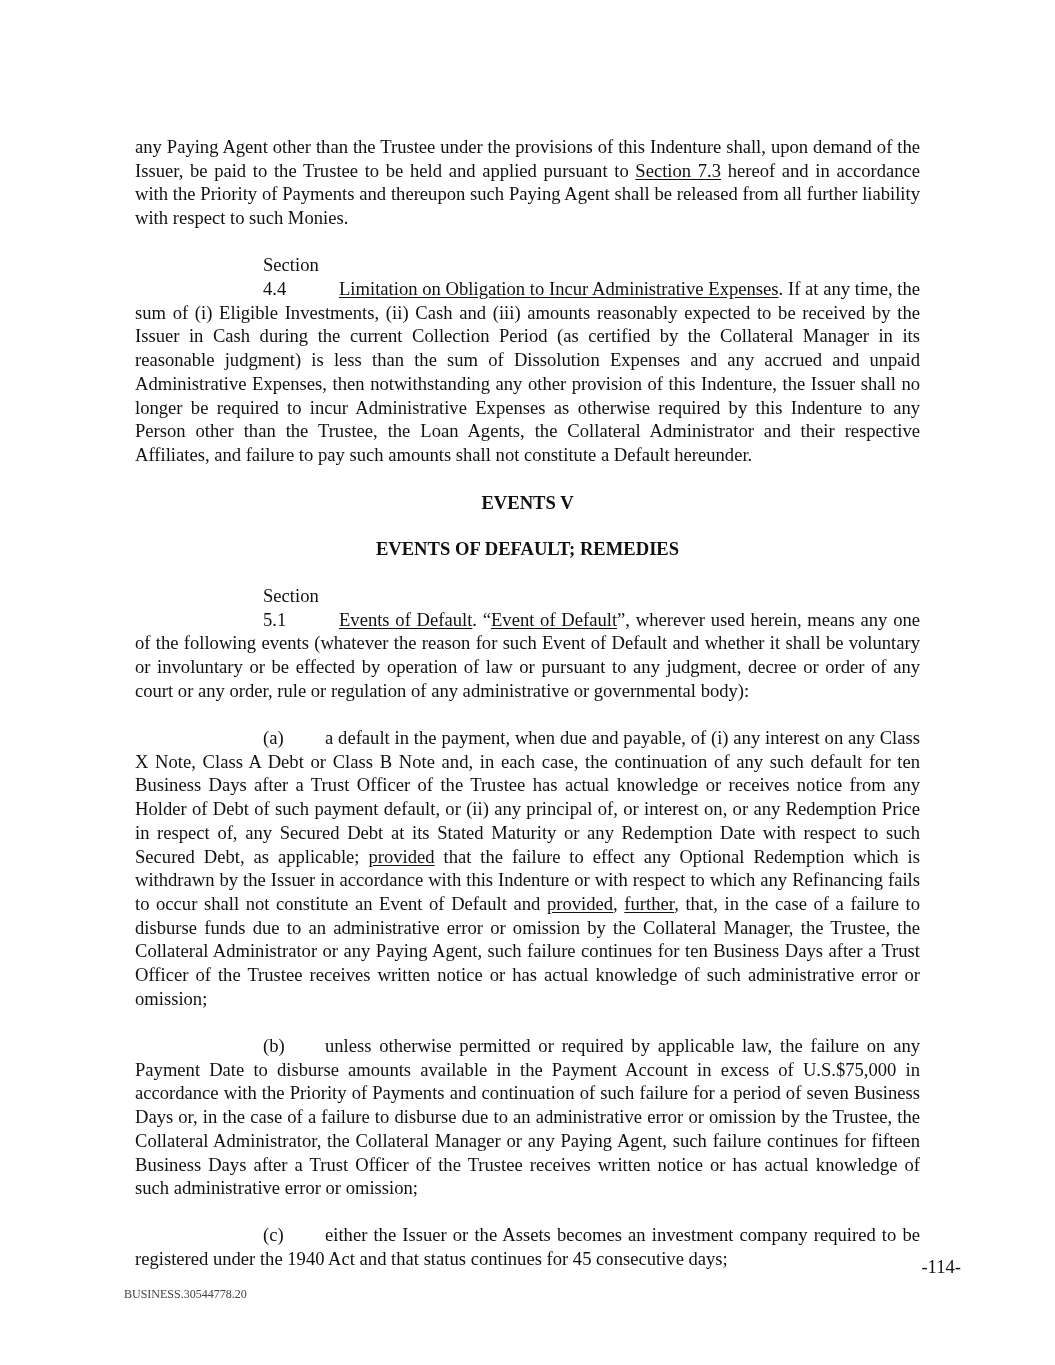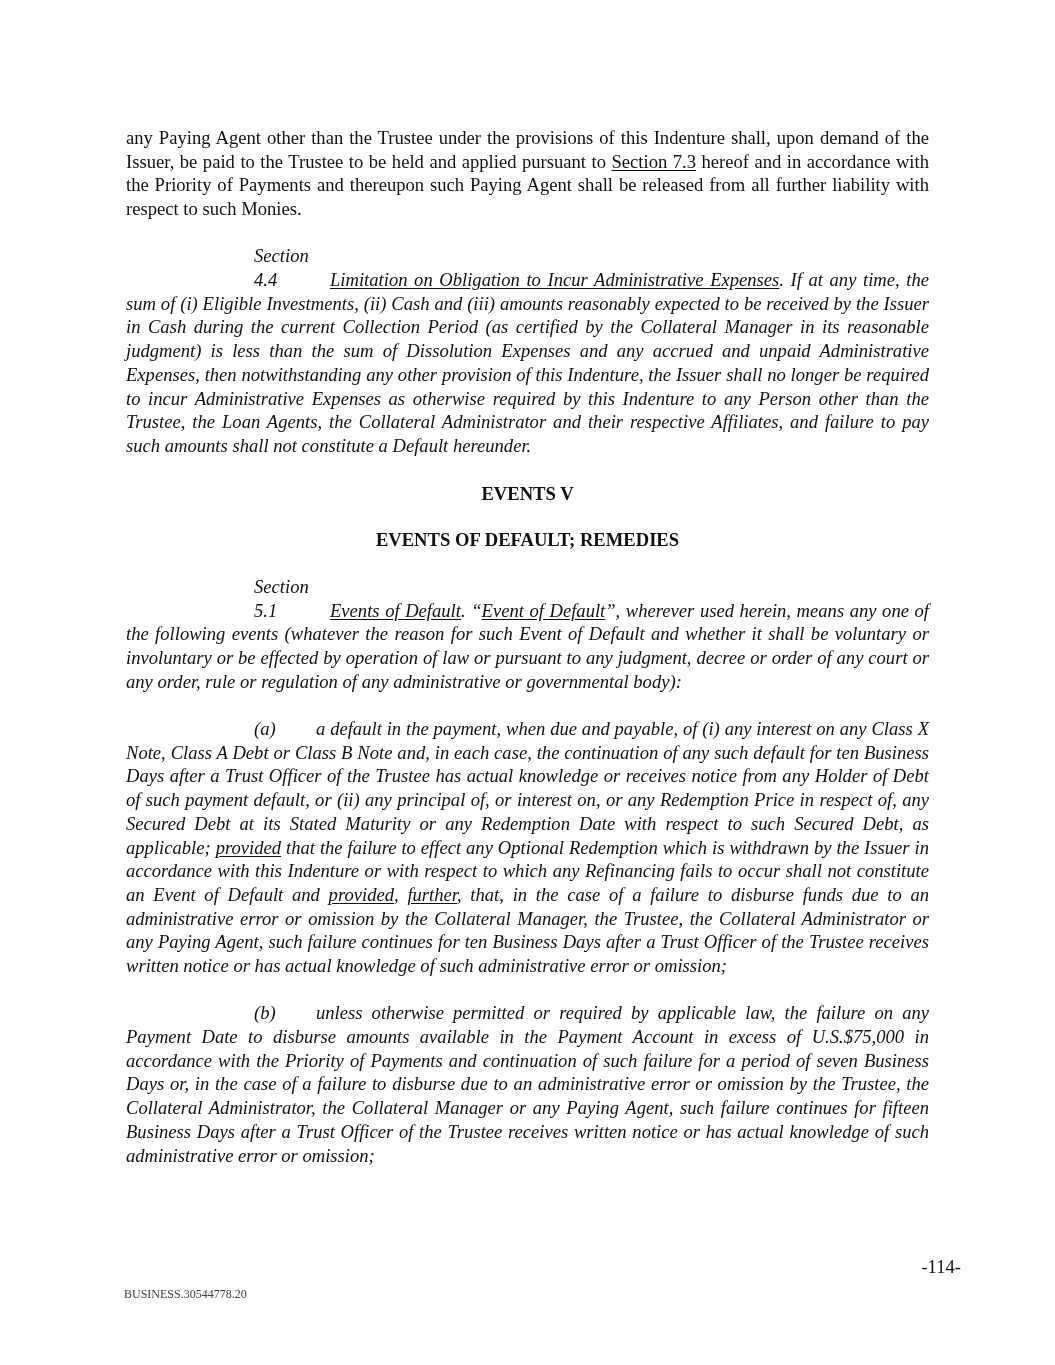--- a/index.html
+++ b/index.html
@@ -2,23 +2,23 @@
 <html><head>
 <meta charset="utf-8">
 <style>
   html, body { margin: 0; padding: 0; background: #ffffff; }
   body { width: 1055px; height: 1365px; position: relative; overflow: hidden; }
   .page {
     position: absolute; left: 124px; top: 124px; width: 807px;
     font-family: "Liberation Serif", "DejaVu Serif", serif;
     font-size: 18.6px; line-height: 23.7px; color: #111;
   }
-  p { margin: 2px; text-align: justify; text-align-last: left; }
+  p { margin: 11px; text-align: justify; text-align-last: left; }
   .para { margin-bottom: 23.5px; }
-  .indent { text-indent: 128px; font-style: italic; }
+  .indent { text-indent: 128px; }
   .sec-num { display: inline-block; text-indent: 0; width: 76px; }
   .item-num { display: inline-block; text-indent: 0; width: 62px; }
   u { text-decoration: underline; text-underline-offset: 2px; }
   .heading { text-align: center; font-weight: bold; text-align-last: center; }
   .art { margin-top: 24px; margin-bottom: 23px; }
   .art-sub { margin-bottom: 23px; }
   .pagenum {
     position: absolute; top: 1256px; left: 0; width: 961px; text-align: right;
     font-family: "Liberation Serif", serif; font-size: 18.6px; color: #111;
   }
@@ -38,17 +38,18 @@
 
   <p class="heading art">EVENTS V</p>
   <p class="heading art-sub">EVENTS OF DEFAULT; REMEDIES</p>
 
   <p class="para indent"><span class="sec-num">Section 5.1</span><u>Events of Default</u><span>.  “</span><u>Event of Default</u><span>”, wherever used herein, means any one of the following events (whatever the reason for such Event of Default and whether it shall be voluntary or involuntary or be effected by operation of law or pursuant to any judgment, decree or order of any court or any order, rule or regulation of any administrative or governmental body):</span></p>
 
   <p class="para indent"><span class="item-num">(a)</span><span>a default in the payment, when due and payable, of (i) any interest on any Class X Note, Class A Debt or Class B Note and, in each case, the continuation of any such default for ten Business Days after a Trust Officer of the Trustee has actual knowledge or receives notice from any Holder of Debt of such payment default, or (ii) any principal of, or interest on, or any Redemption Price in respect of, any Secured Debt at its Stated Maturity or any Redemption Date with respect to such Secured Debt, as applicable; </span><u>provided</u><span> that the failure to effect any Optional Redemption which is withdrawn by the Issuer in accordance with this Indenture or with respect to which any Refinancing fails to occur shall not constitute an Event of Default and </span><u>provided</u><span>, </span><u>further</u><span>, that, in the case of a failure to disburse funds due to an administrative error or omission by the Collateral Manager, the Trustee, the Collateral Administrator or any Paying Agent, such failure continues for ten Business Days after a Trust Officer of the Trustee receives written notice or has actual knowledge of such administrative error or omission;</span></p>
 
   <p class="para indent"><span class="item-num">(b)</span><span>unless otherwise permitted or required by applicable law, the failure on any Payment Date to disburse amounts available in the Payment Account in excess of U.S.$75,000 in accordance with the Priority of Payments and continuation of such failure for a period of seven Business Days or, in the case of a failure to disburse due to an administrative error or omission by the Trustee, the Collateral Administrator, the Collateral Manager or any Paying Agent, such failure continues for fifteen Business Days after a Trust Officer of the Trustee receives written notice or has actual knowledge of such administrative error or omission;</span></p>
 
+  <p class="para indent"><span class="item-num">(c)</span><span>either the Issuer or the Assets becomes an investment company required to be registered under the 1940 Act and that status continues for 45 consecutive days;</span></p>
 
 </div>
 
 <div class="pagenum">-114-</div>
 <div class="docid">BUSINESS.30544778.20</div>
 
 </body></html>

